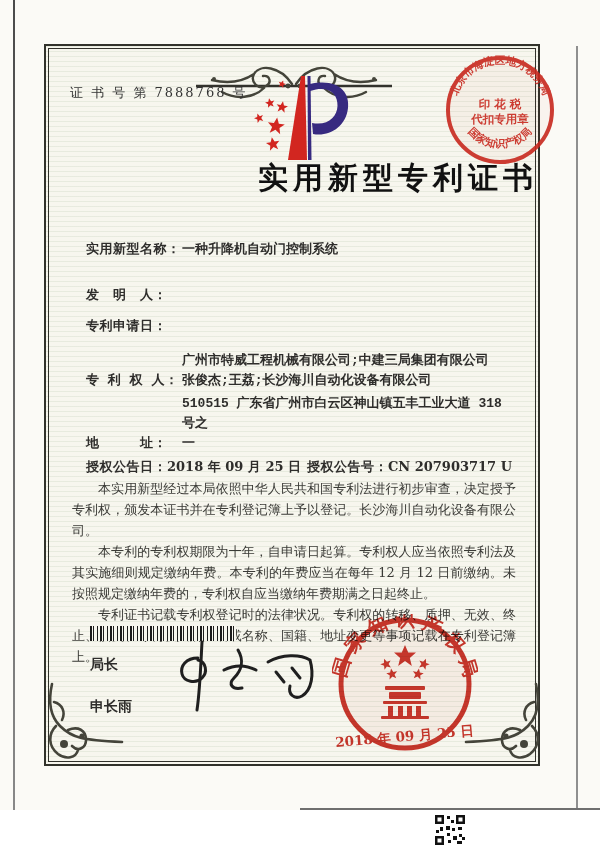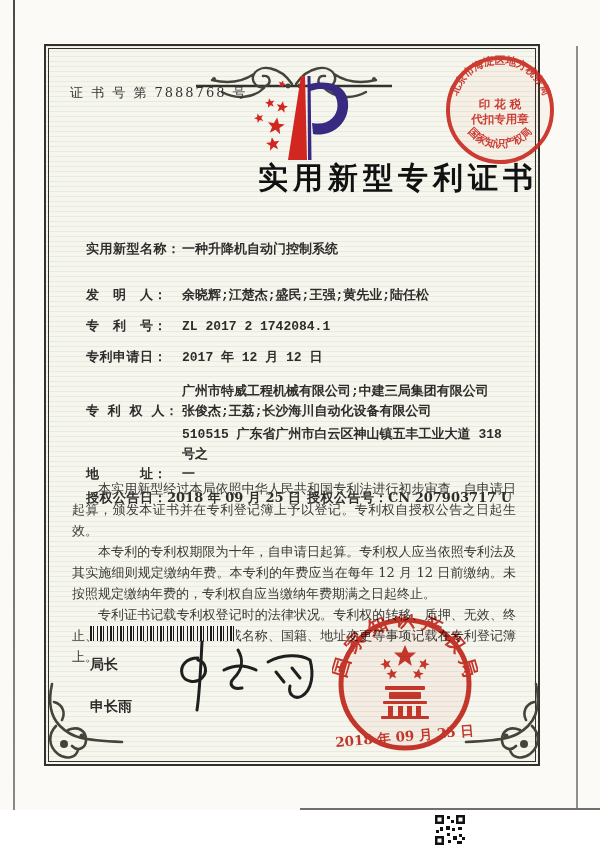--- a/index.html
+++ b/index.html
@@ -133,29 +133,23 @@
 
     <div class="title">实用新型专利证书</div>
 
     <div class="fields">
       <div class="frow mb-lg">
         <span class="flabel">实用新型名称：</span>
         <span class="fvalue">一种升降机自动门控制系统</span>
       </div>
       <div class="frow mb-md">
         <span class="flabel">发　明　人：</span>
-        <span class="fvalue">余晓辉;江楚杰;盛民;王强;黄先业;陆任松</span>
-      </div>
-      <div class="frow mb-md">
-        <span class="flabel">专　利　号：</span>
-        <span class="fvalue">ZL 2017 2 1742084.1</span>
       </div>
       <div class="frow mb-sm">
         <span class="flabel">专利申请日：</span>
-        <span class="fvalue">2017 年 12 月 12 日</span>
       </div>
       <div class="frow mb-xs">
         <span class="flabel">专 利 权 人：</span>
         <span class="fvalue">广州市特威工程机械有限公司;中建三局集团有限公司
 张俊杰;王荔;长沙海川自动化设备有限公司</span>
       </div>
       <div class="frow mb-xs">
         <span class="flabel">地　　　址：</span>
         <span class="fvalue">510515 广东省广州市白云区神山镇五丰工业大道 318 号之
 一</span>
@@ -166,21 +160,21 @@
           <span class="fvalue">2018 年 09 月 25 日</span>
         </span>
         <span class="grant-pair">
           <span class="flabel">授权公告号：</span>
           <span class="fvalue">CN 207903717 U</span>
         </span>
       </div>
     </div>
 
     <div class="body-text">
-      <p>本实用新型经过本局依照中华人民共和国专利法进行初步审查，自申请日起算，颁发本证书并在专利登记簿上予以登记。专利权自授权公告之日起生效。</p>
+      <p>本实用新型经过本局依照中华人民共和国专利法进行初步审查，决定授予专利权，颁发本证书并在专利登记簿上予以登记。长沙海川自动化设备有限公司。</p>
       <p>本专利的专利权期限为十年，自申请日起算。专利权人应当依照专利法及其实施细则规定缴纳年费。本专利的年费应当在每年 12 月 12 日前缴纳。未按照规定缴纳年费的，专利权自应当缴纳年费期满之日起终止。</p>
       <p>专利证书记载专利权登记时的法律状况。专利权的转移、质押、无效、终止、恢复和专利权人的姓名或名称、国籍、地址变更等事项记载在专利登记簿上。</p>
     </div>
 
     <div class="barcode"></div>
 
     <div class="director-title">局长</div>
     <div class="director-name">申长雨</div>
     <svg class="signature" viewBox="0 0 160 84">
       <g fill="none" stroke="#1f1f1f" stroke-width="3" stroke-linecap="round">

